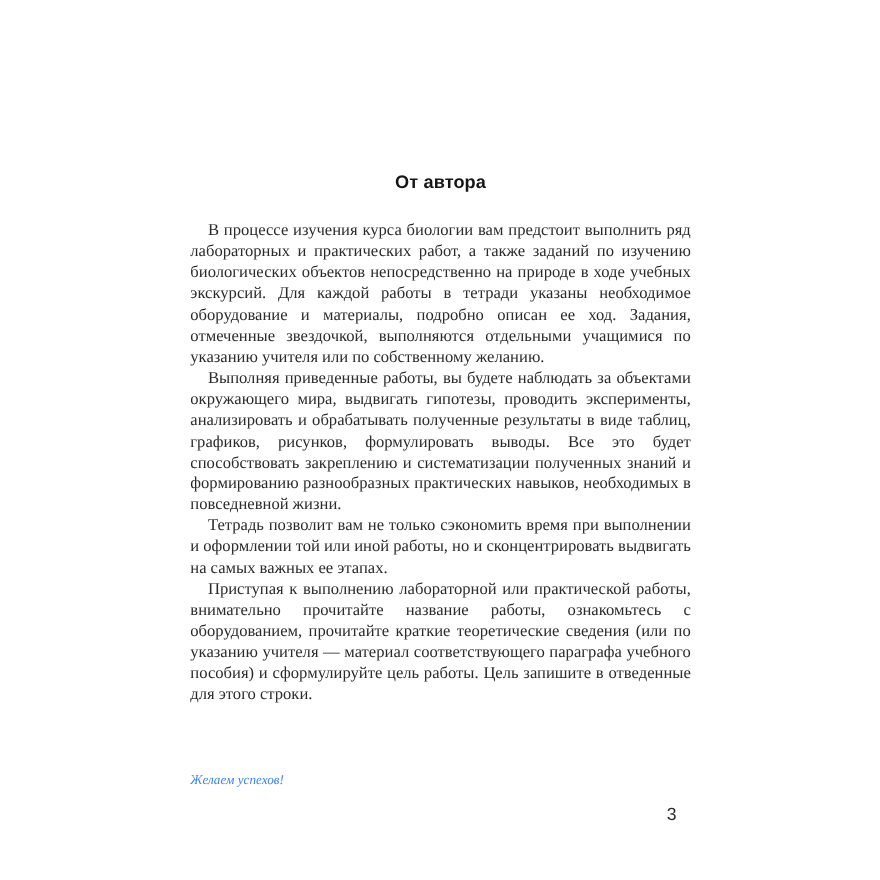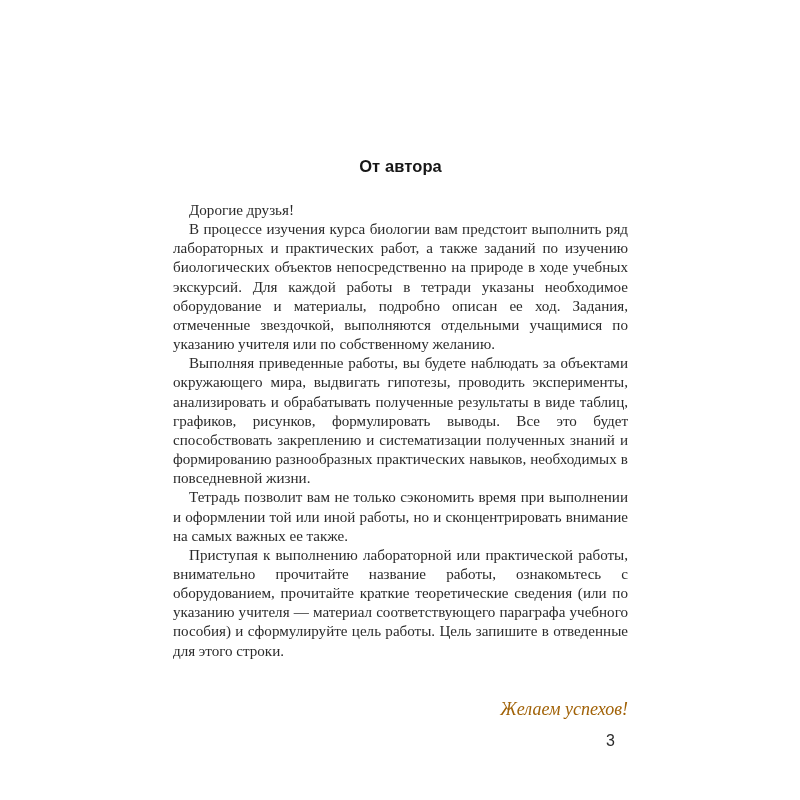--- a/index.html
+++ b/index.html
@@ -63,25 +63,25 @@
   .body-par.last-line-left {
     text-align-last: left;
   }
 
   
   .signoff {
     position: absolute;
     left: 173px;
     top: 700px;
     width: 455px;
-    text-align: right;
+    text-align: left;
     font-style: italic;
-    font-size: 18px;
+    font-size: 12px;
     line-height: 19.15px;
-    color: #a16207;
+    color: #3b82f6;
   }
 
   
   .folio {
     position: absolute;
     left: 173px;
     top: 731px;
     width: 442px;
     text-align: right;
     font-family: "Liberation Sans", "DejaVu Sans", sans-serif;
@@ -92,28 +92,27 @@
 </style>
 </head>
 <body>
 
 <div class="page">
 
   <h1 class="page-heading">От автора</h1>
 
   <div class="text-column">
 
-    <p class="body-par last-line-left">Дорогие друзья!</p>
 
 
     <p class="body-par last-line-left">В процессе изучения курса биологии вам предстоит выполнить ряд лабораторных и практических работ, а также заданий по изучению биологических объектов непосредственно на природе в ходе учебных экскурсий. Для каждой работы в тетради указаны необходимое оборудование и материалы, подробно описан ее ход. Задания, отмеченные звездочкой, выполняются отдельными учащимися по указанию учителя или по собственному желанию.</p>
 
     <p class="body-par last-line-left">Выполняя приведенные работы, вы будете наблюдать за объектами окружающего мира, выдвигать гипотезы, проводить эксперименты, анализировать и обрабатывать полученные результаты в виде таблиц, графиков, рисунков, формулировать выводы. Все это будет способствовать закреплению и систематизации полученных знаний и формированию разнообразных практических навыков, необходимых в повседневной жизни.</p>
 
-    <p class="body-par last-line-left">Тетрадь позволит вам не только сэкономить время при выполнении и оформлении той или иной работы, но и сконцентрировать внимание на самых важных ее также.</p>
+    <p class="body-par last-line-left">Тетрадь позволит вам не только сэкономить время при выполнении и оформлении той или иной работы, но и сконцентрировать выдвигать на самых важных ее этапах.</p>
 
     <p class="body-par last-line-left">Приступая к выполнению лабораторной или практической работы, внимательно прочитайте название работы, ознакомьтесь с оборудованием, прочитайте краткие теоретические сведения (или по указанию учителя — материал соответствующего параграфа учебного пособия) и сформулируйте цель работы. Цель запишите в отведенные для этого строки.</p>
 
   </div>
 
   <div class="signoff">Желаем успехов!</div>
 
   <div class="folio">3</div>
 
 </div>

